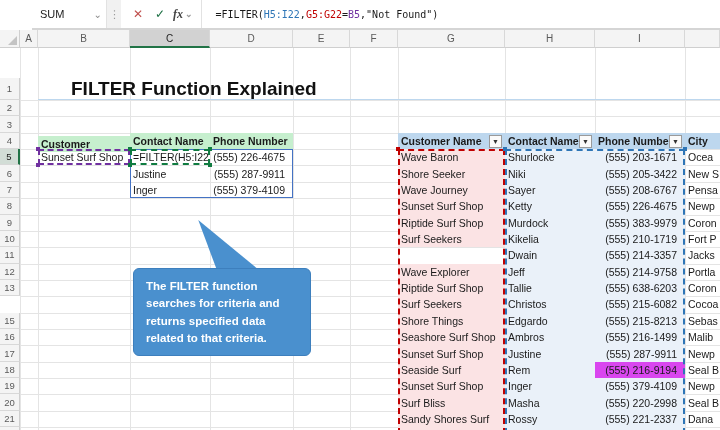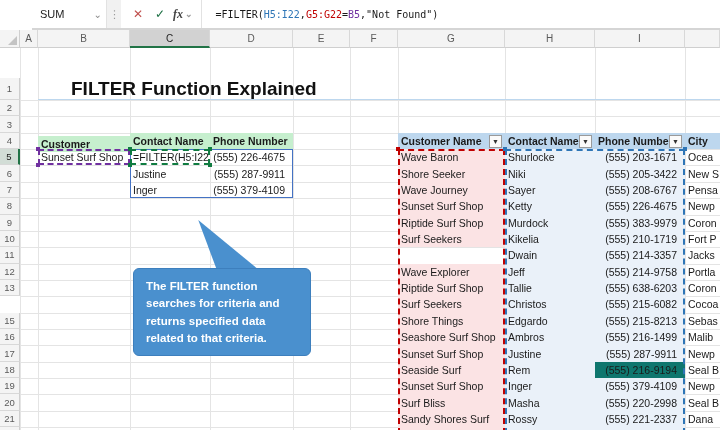--- a/index.html
+++ b/index.html
@@ -208,21 +208,21 @@
       <div class="cell" style="left: 398px; top: 299.04px; width: 107px; height: 16.36px; background: rgb(251, 227, 228);">Seashore Surf Shop</div>
       <div class="cell" style="left: 505px; top: 299.04px; width: 90px; height: 16.36px; background: rgb(234, 241, 249);">Ambros</div>
       <div class="cell right" style="left: 595px; top: 299.04px; width: 90px; height: 16.36px; background: rgb(234, 241, 249);">(555) 216-1499</div>
       <div class="cell" style="left: 685px; top: 299.04px; width: 35px; height: 16.36px;">Malib</div>
       <div class="cell" style="left: 398px; top: 315.4px; width: 107px; height: 16.36px; background: rgb(251, 227, 228);">Sunset Surf Shop</div>
       <div class="cell" style="left: 505px; top: 315.4px; width: 90px; height: 16.36px; background: rgb(234, 241, 249);">Justine</div>
       <div class="cell right" style="left: 595px; top: 315.4px; width: 90px; height: 16.36px; background: rgb(234, 241, 249);">(555) 287-9911</div>
       <div class="cell" style="left: 685px; top: 315.4px; width: 35px; height: 16.36px;">Newp</div>
       <div class="cell" style="left: 398px; top: 331.76px; width: 107px; height: 16.36px; background: rgb(251, 227, 228);">Seaside Surf</div>
       <div class="cell" style="left: 505px; top: 331.76px; width: 90px; height: 16.36px; background: rgb(234, 241, 249);">Rem</div>
-      <div class="cell right" style="left: 595px; top: 331.76px; width: 90px; height: 16.36px; background: #0f766e;">(555) 216-9194</div>
+      <div class="cell right" style="left: 595px; top: 331.76px; width: 90px; height: 16.36px; background: #d946ef;">(555) 216-9194</div>
       <div class="cell" style="left: 685px; top: 331.76px; width: 35px; height: 16.36px;">Seal B</div>
       <div class="cell" style="left: 398px; top: 348.12px; width: 107px; height: 16.36px; background: rgb(251, 227, 228);">Sunset Surf Shop</div>
       <div class="cell" style="left: 505px; top: 348.12px; width: 90px; height: 16.36px; background: rgb(234, 241, 249);">Inger</div>
       <div class="cell right" style="left: 595px; top: 348.12px; width: 90px; height: 16.36px; background: rgb(234, 241, 249);">(555) 379-4109</div>
       <div class="cell" style="left: 685px; top: 348.12px; width: 35px; height: 16.36px;">Newp</div>
       <div class="cell" style="left: 398px; top: 364.48px; width: 107px; height: 16.36px; background: rgb(251, 227, 228);">Surf Bliss</div>
       <div class="cell" style="left: 505px; top: 364.48px; width: 90px; height: 16.36px; background: rgb(234, 241, 249);">Masha</div>
       <div class="cell right" style="left: 595px; top: 364.48px; width: 90px; height: 16.36px; background: rgb(234, 241, 249);">(555) 220-2998</div>
       <div class="cell" style="left: 685px; top: 364.48px; width: 35px; height: 16.36px;">Seal B</div>
       <div class="cell" style="left: 398px; top: 380.84px; width: 107px; height: 16.36px; background: rgb(251, 227, 228);">Sandy Shores Surf</div>

